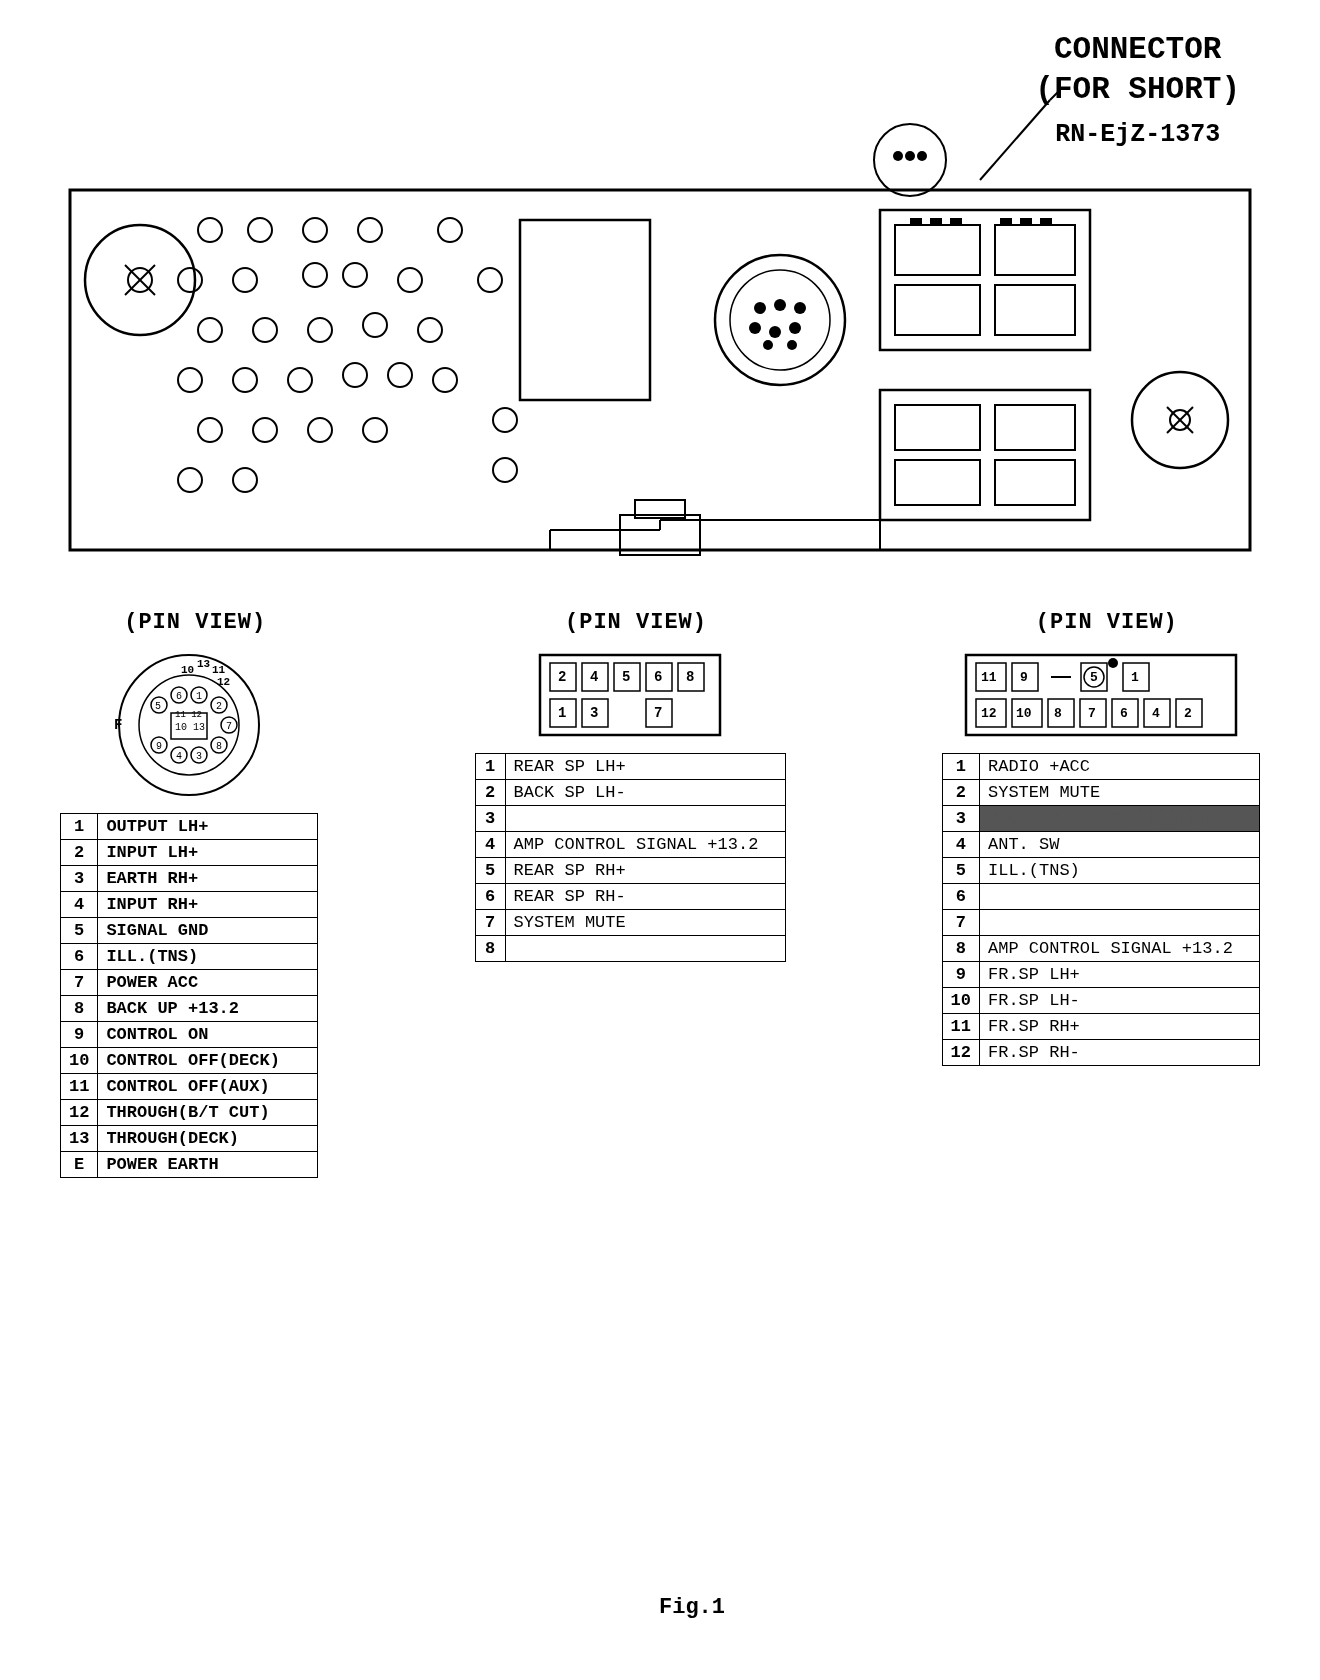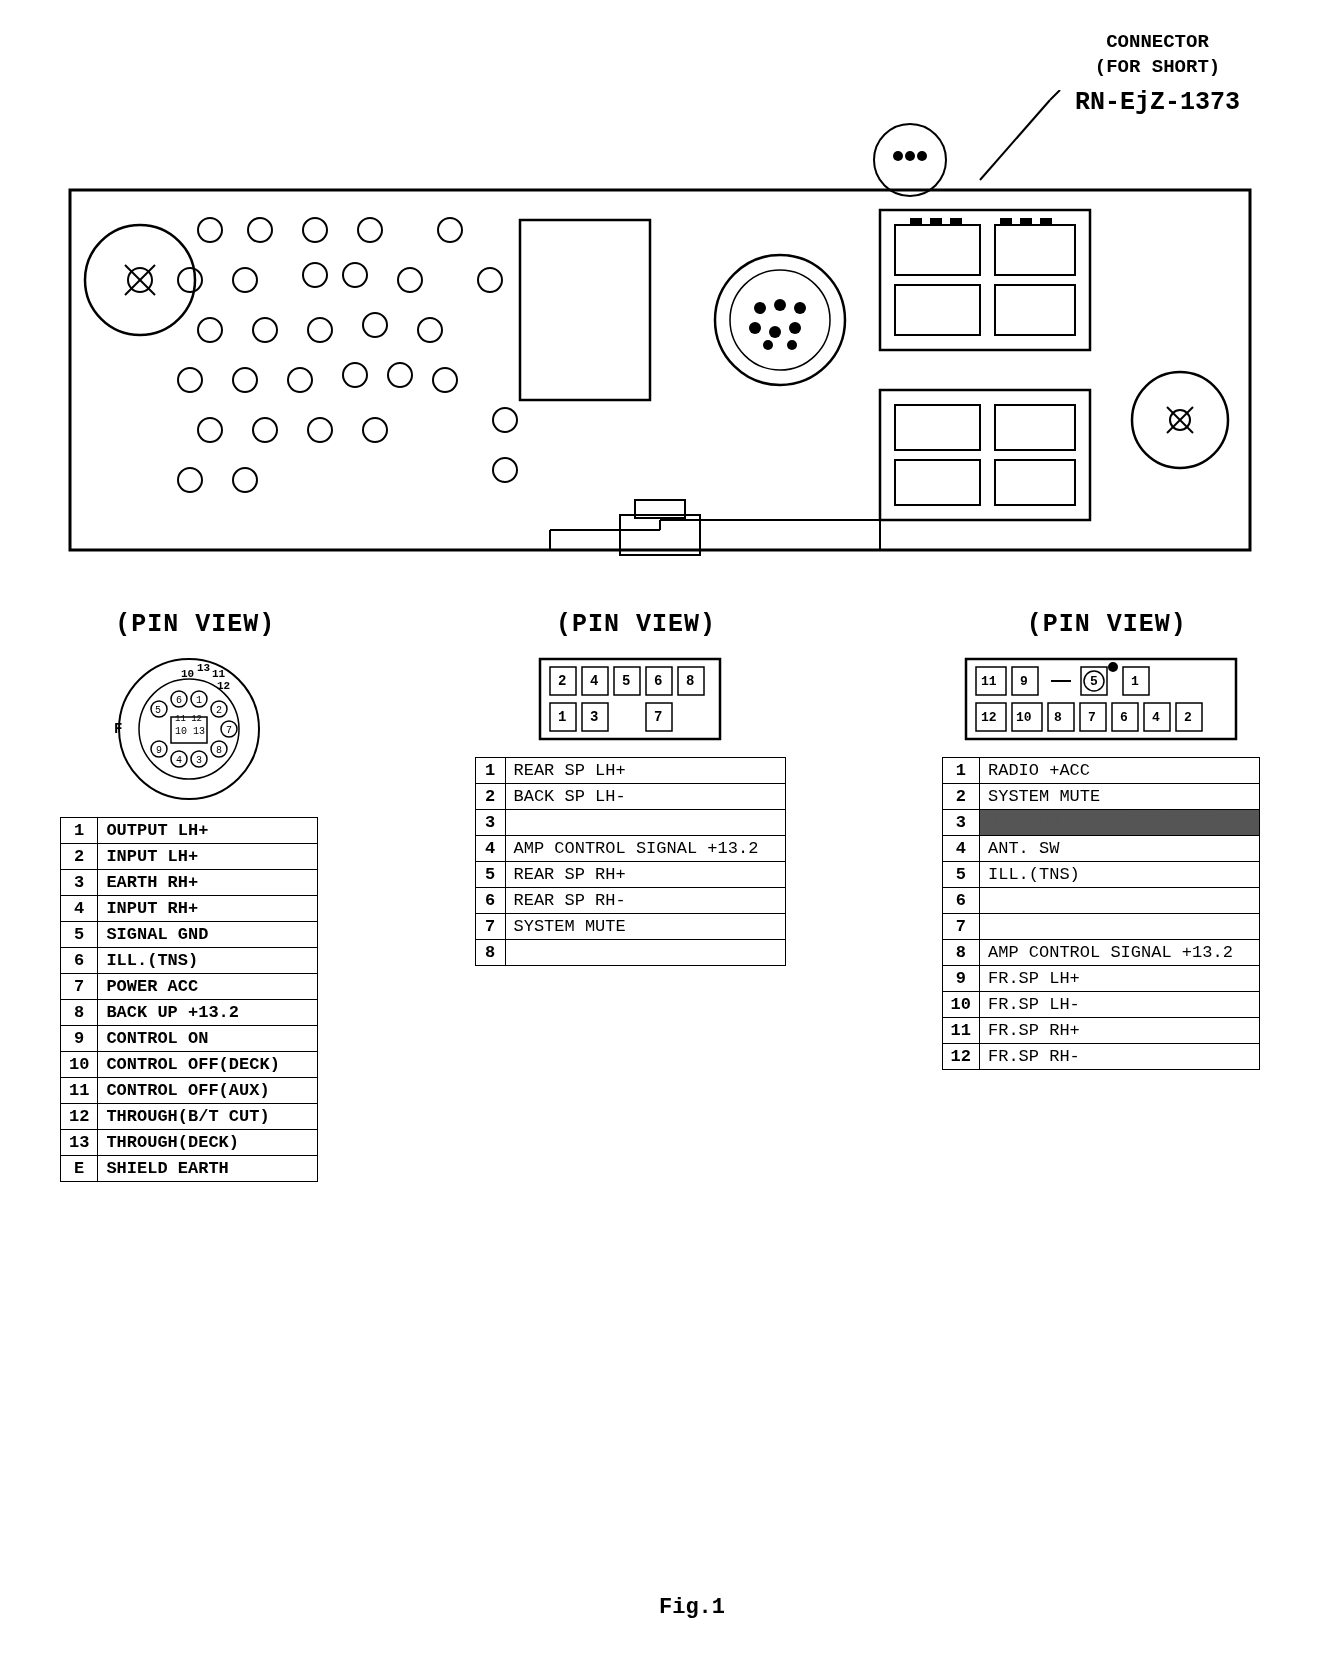--- a/index.html
+++ b/index.html
@@ -62,21 +62,21 @@
       gap: 20px;
     }
 
     .pin-view-block {
       display: flex;
       flex-direction: column;
       align-items: center;
     }
 
     .pin-view-title {
-      font-size: 25px;
+      font-size: 22px;
       font-weight: bold;
       margin-bottom: 10px;
       letter-spacing: 1px;
       margin-left: 12px;
     }
 
     
     .pin-table {
       border-collapse: collapse;
       font-size: 17px;
@@ -115,21 +115,21 @@
       margin-left: 32px;
     }
 
   </style>
 </head>
 <body>
 
 <div class="page">
 
   <div class="connector-info">
-    <div style="font-size:19px; font-weight:bold; line-height:1.3;text-align:center;">CONNECTOR<br>(FOR SHORT)</div>
+    <div style="font-size:31px; font-weight:bold; line-height:1.3;text-align:center;">CONNECTOR<br>(FOR SHORT)</div>
     <div class="connector-code">RN-EjZ-1373</div>
   </div>
 
   <svg style="position:absolute; top:90px; right:220px; width:200px; height:120px;">
     <line x1="150" y1="10" x2="80" y2="90" stroke="#000" stroke-width="2"></line>
     <line x1="150" y1="10" x2="160" y2="0" stroke="#000" stroke-width="2"></line>
   </svg>
 
   <svg style="position:absolute; top:120px; right:370px; width:80px; height:80px;">
     <circle cx="40" cy="40" r="36" fill="none" stroke="#000" stroke-width="2"></circle>
@@ -325,21 +325,21 @@
             <tr>
               <td class="pin-num">12</td>
               <td class="pin-label">THROUGH(B/T CUT)</td>
             </tr>
             <tr>
               <td class="pin-num">13</td>
               <td class="pin-label">THROUGH(DECK)</td>
             </tr>
             <tr>
               <td class="pin-num">E</td>
-              <td class="pin-label">SHIELD  EARTH</td>
+              <td class="pin-label">POWER  EARTH</td>
             </tr>
           </tbody>
       </table>
     </div>
 
     <div class="pin-view-block">
       <div class="pin-view-title">(PIN VIEW)</div>
 
       <svg width="200" height="100" viewBox="0 0 200 100" style="margin-bottom:8px;">
         <rect x="10" y="10" width="180" height="80" fill="none" stroke="#000" stroke-width="2.5"></rect>

